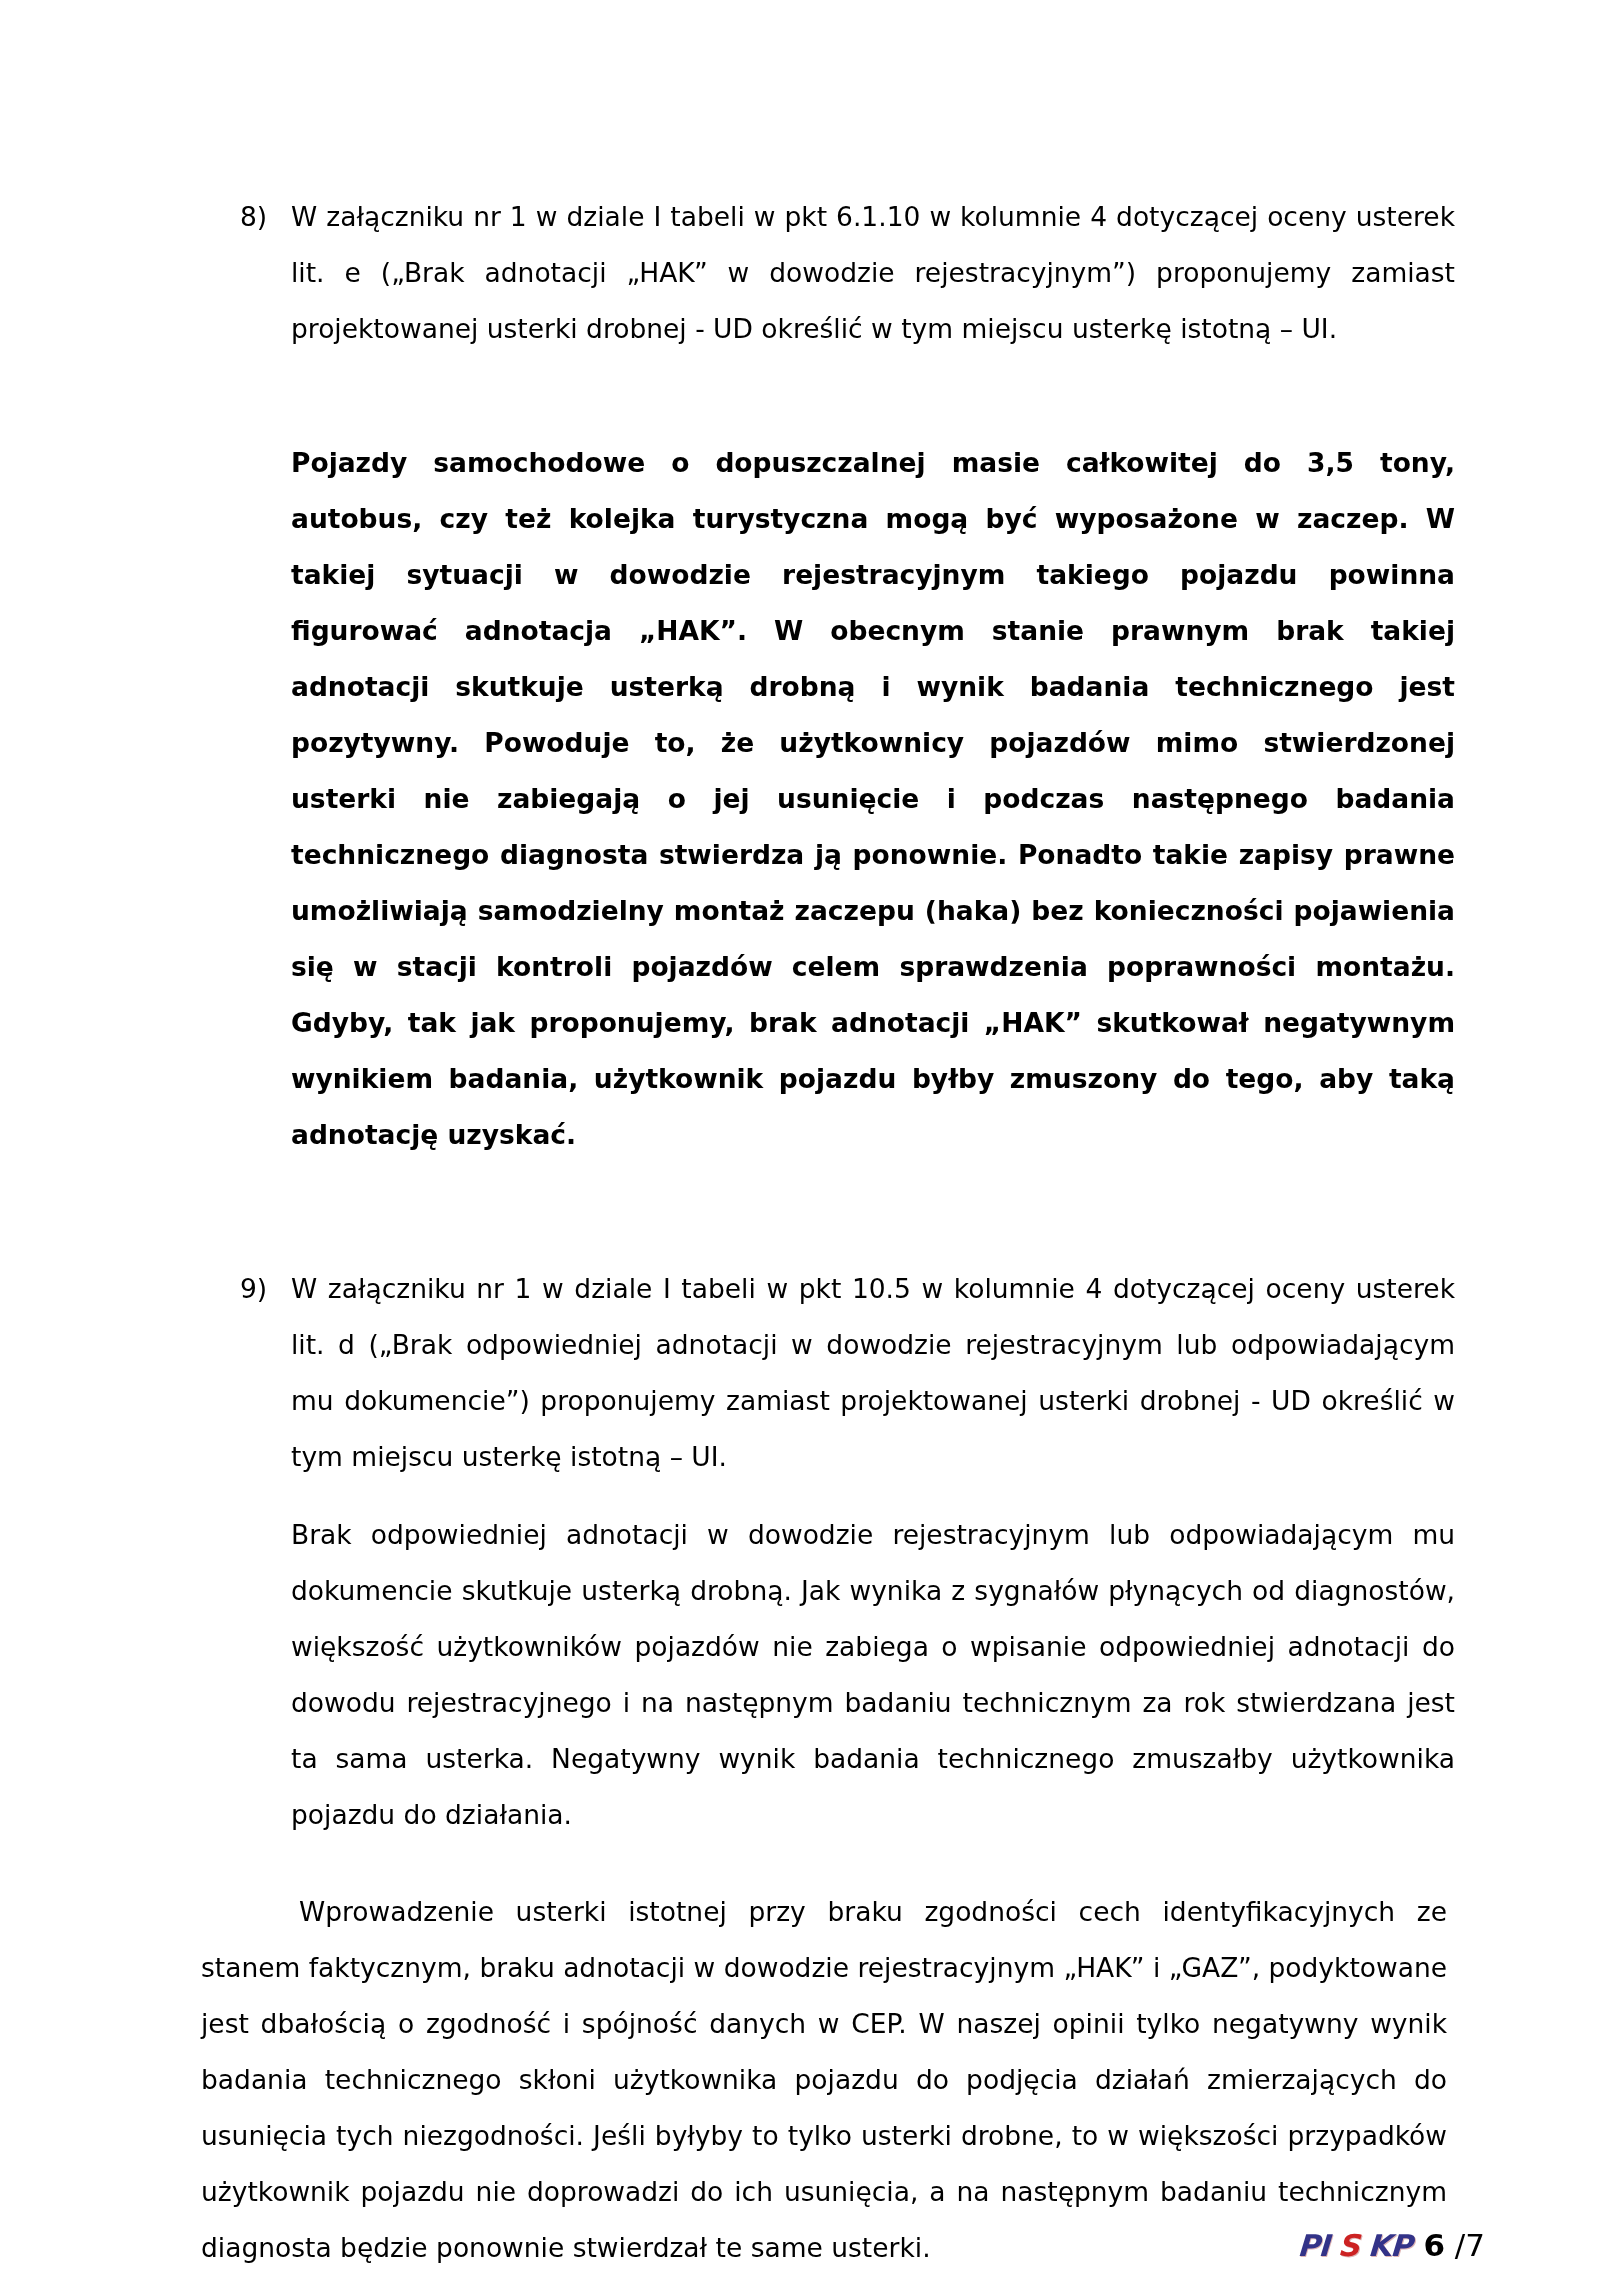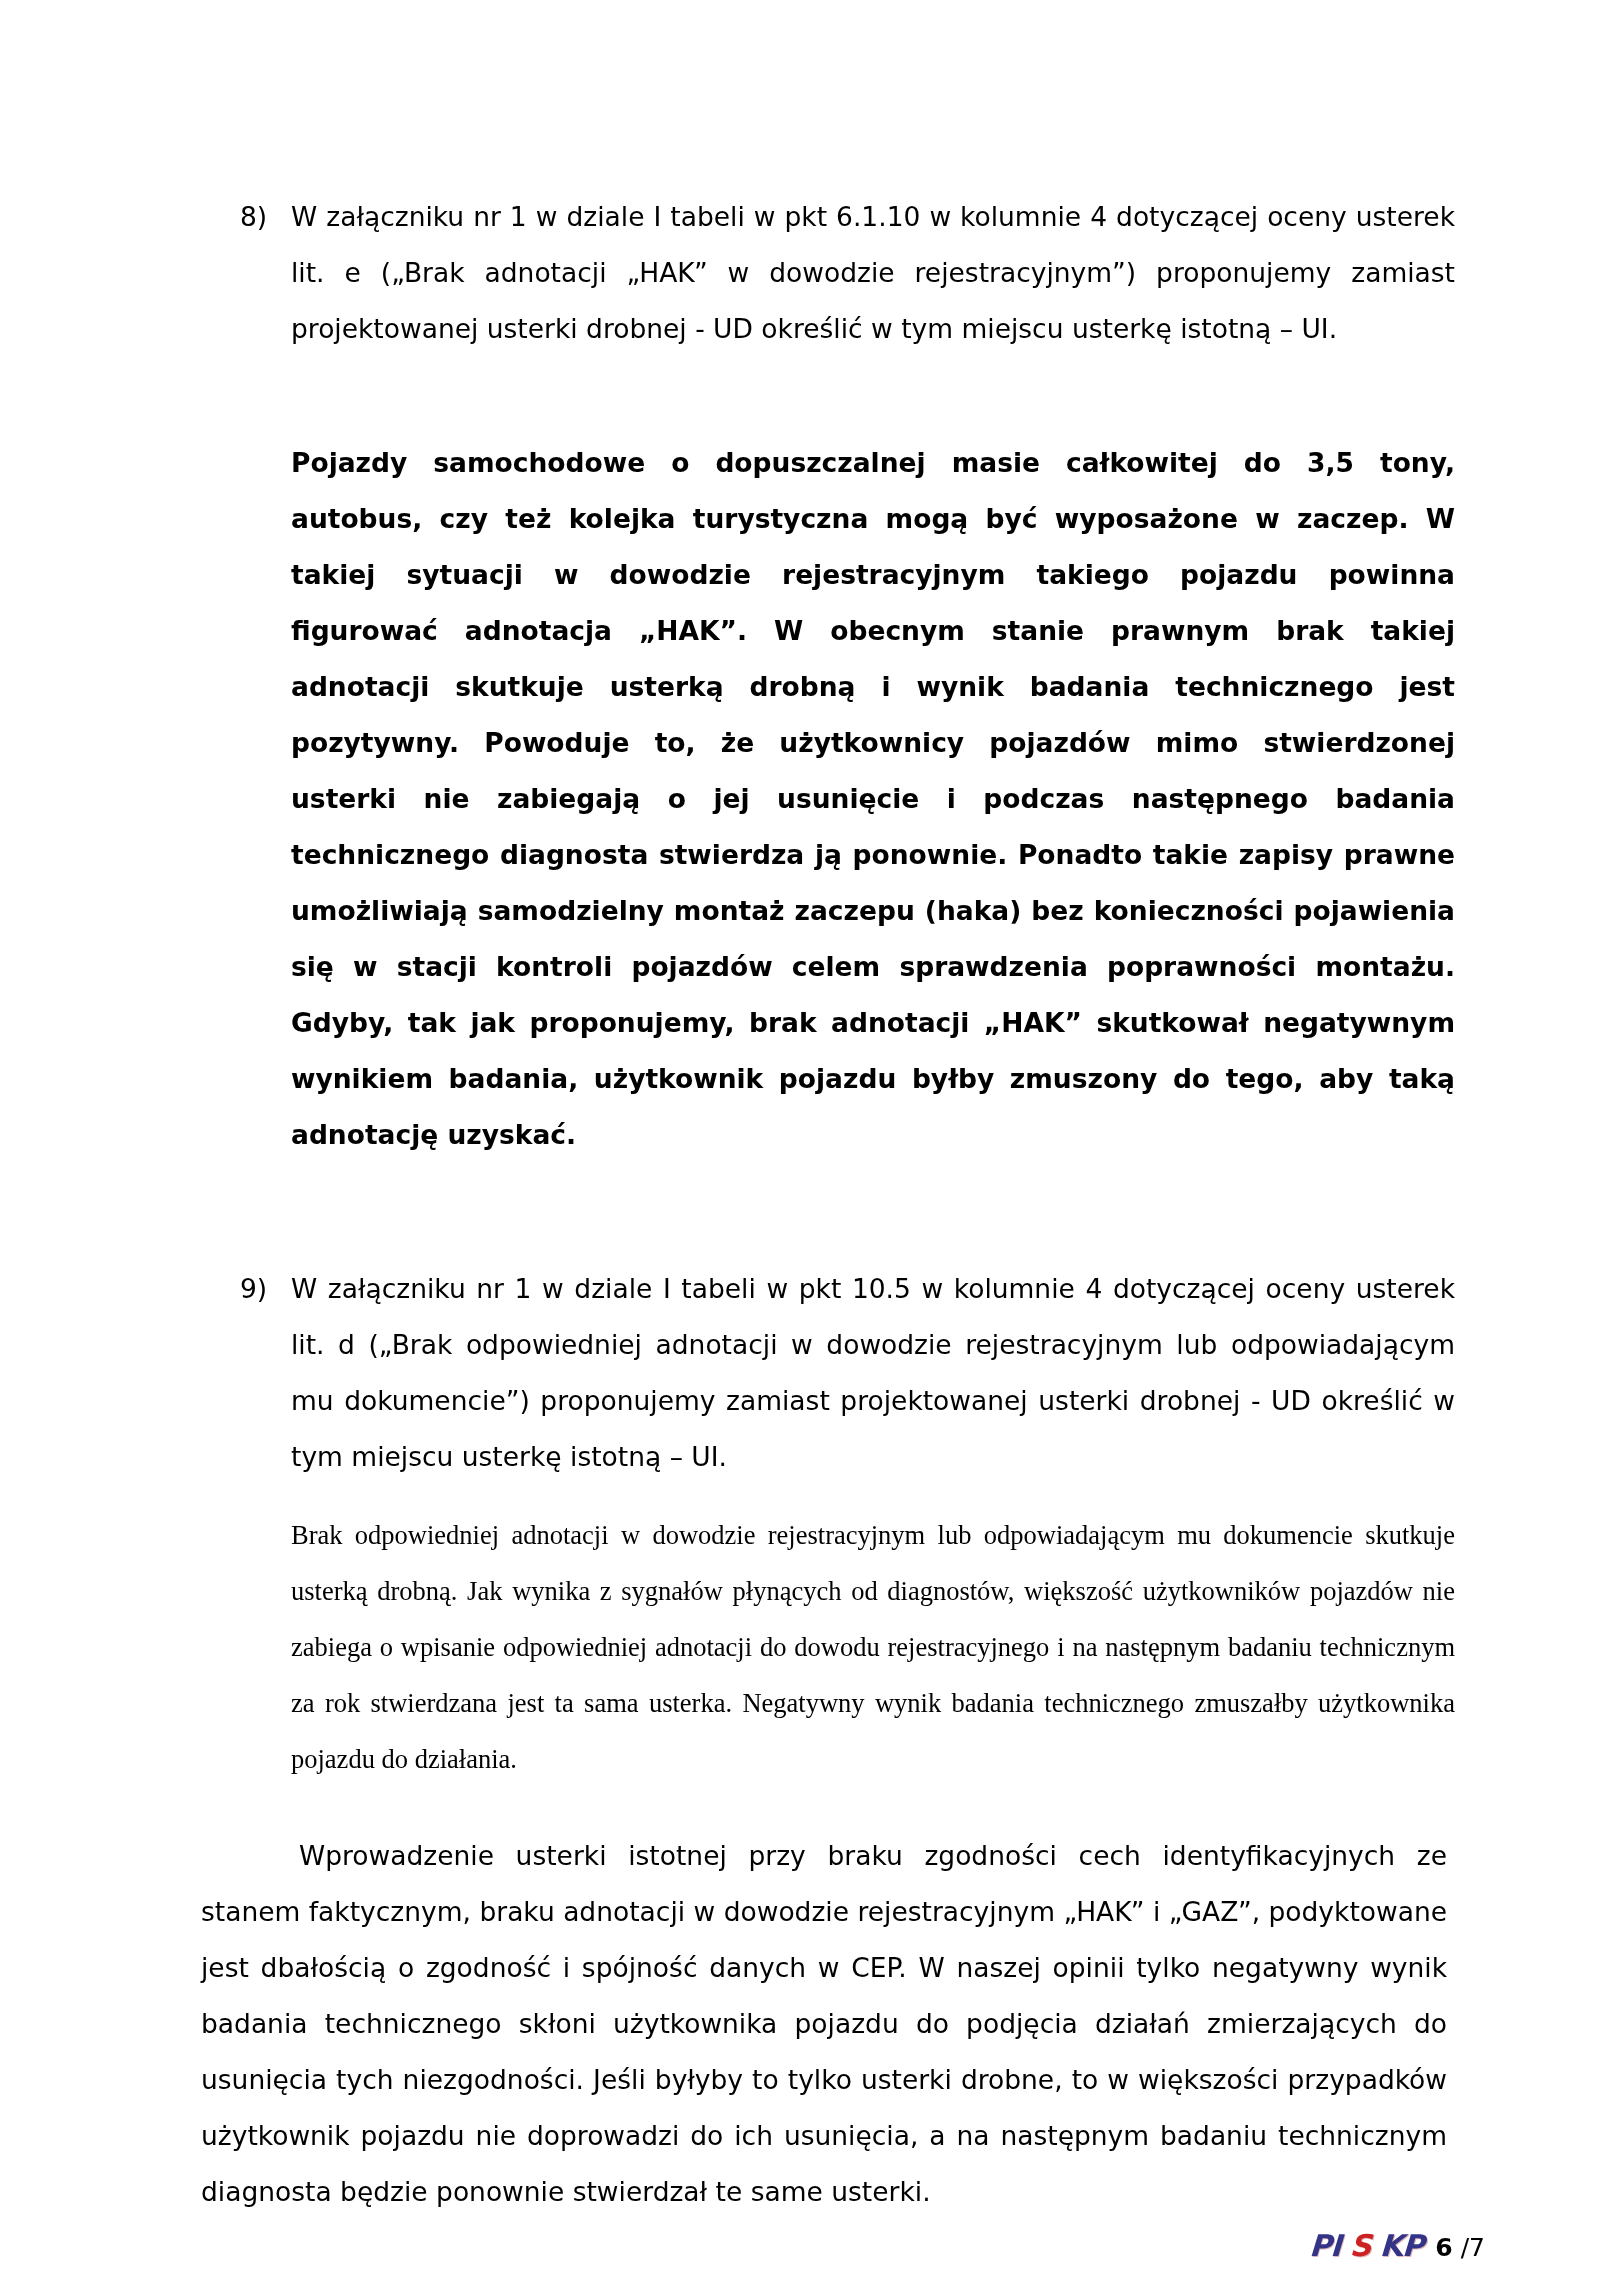--- a/index.html
+++ b/index.html
@@ -33,21 +33,21 @@
     position: absolute;
     left: 47px;
     top: 0;
   }
   .item-8 { margin-bottom: 78px; }
   .body-para {
     margin: 0 0 0 98px;
   }
   .para-8 { margin-bottom: 98px; font-weight: bold; }
   .item-9 { margin-bottom: 21.6px; }
-  .para-9 { margin-bottom: 41px; font-family: Liberation Serif, serif; }
+  .para-9 { margin-bottom: 41px; }
   .closing-para {
     margin: 8px;
     font-weight: normal;
     text-indent: 98px;
   }
   .footer {
     position: absolute;
     right: 135px;
     bottom: 29px;
     display: flex;
@@ -59,21 +59,21 @@
     font-weight: bold;
     font-size: 30px;
     letter-spacing: -1px;
     transform: skewX(-6deg);
     text-shadow: 1px 1px 0 rgba(160,40,40,0.35);
     white-space: nowrap;
   }
   .logo-navy { color: #333388; }
   .logo-red  { color: #cc2222; }
   .page-number {
-    font-size: 25px;
+    font-size: 31px;
     white-space: nowrap;
   }
   .page-number .current { font-weight: bold; }
   .page-number .rest { font-weight: normal; }
 </style>
 </head>
 <body>
 
 <div class="page">
   <div class="content">

